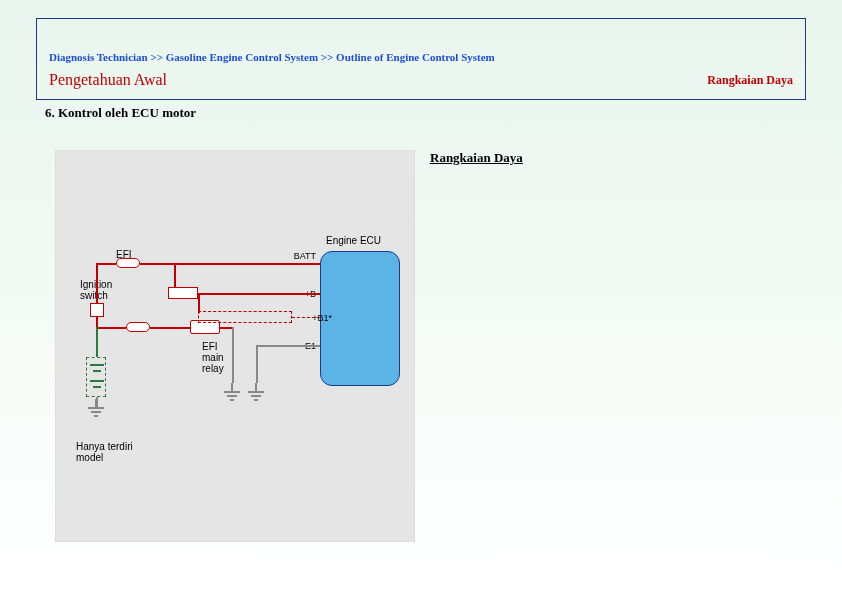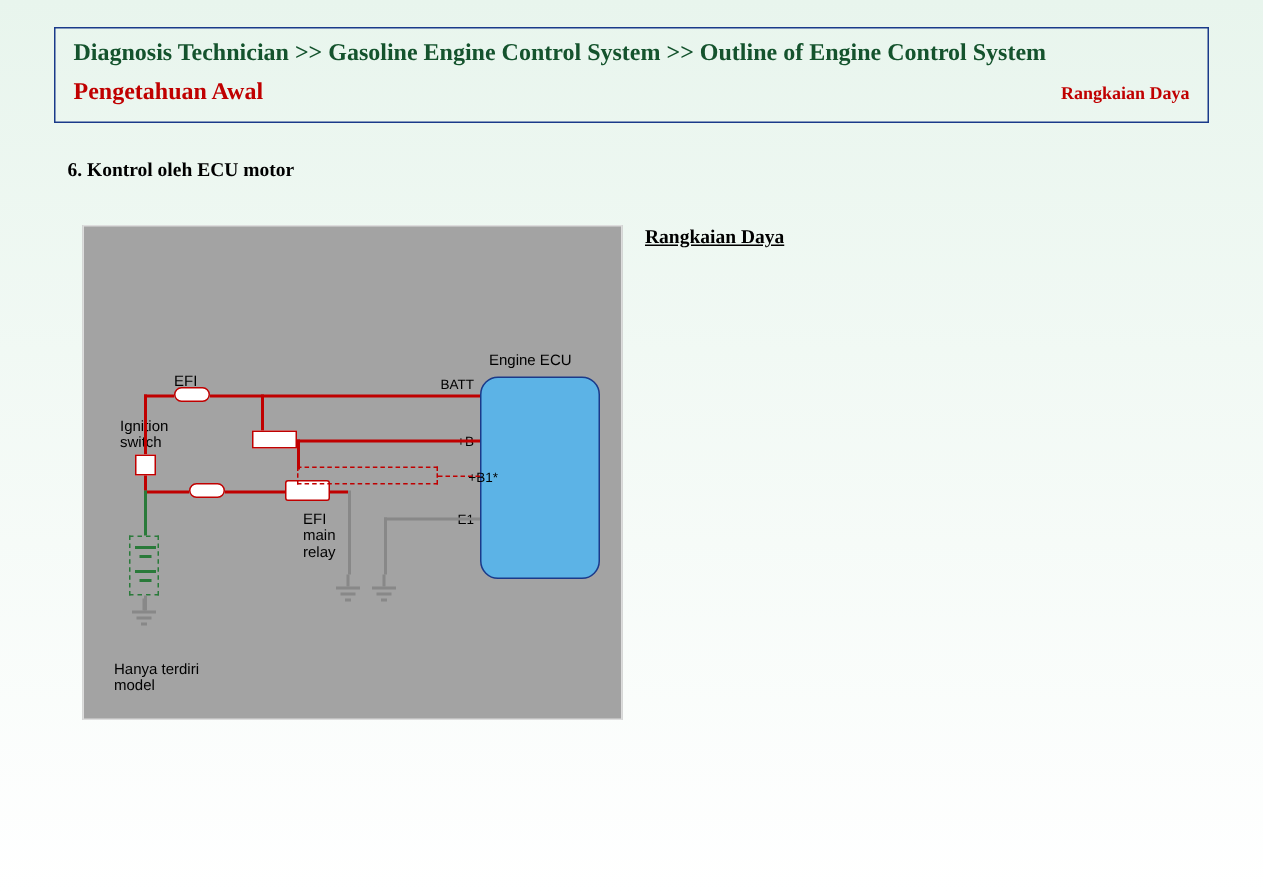--- a/index.html
+++ b/index.html
@@ -12,33 +12,34 @@
   }
   .header-box {
     position: absolute;
     left: 36px; top: 18px;
     width: 770px;
     border: 1.5px solid #1a3a8a;
     padding: 8px 12px 10px 12px;
     background: transparent;
   }
   .breadcrumb {
-    font-size: 16px;
-    font-weight: bold;
-    color: #14532d;
+    font-size: 11px;
+    font-weight: bold;
+    color: #1d4ed8;
     margin-bottom: 8px;
+    margin-top: 24px;
   }
   .title-row {
     display: flex;
     justify-content: space-between;
     align-items: center;
   }
   .title-left {
     font-size: 16px;
-    font-weight: bold;
+    font-weight: normal;
     color: #c00000;
   }
   .title-right {
     font-size: 12px;
     font-weight: bold;
     color: #c00000;
   }
   .list-block {
     position: absolute;
     left: 45px; top: 105px;
@@ -57,22 +58,22 @@
     text-decoration: underline;
     margin-bottom: 4px;
   }
   .desc-text {
     font-size: 12px;
     line-height: 1.35;
   }
   .diagram {
     position: absolute;
     left: 55px; top: 150px;
-    width: 360px; height: 330px;
-    background: #a3a3a3;
+    width: 360px; height: 392px;
+    background: #e5e5e5;
     border: 1px solid #ddd;
     padding-left: 16px;
   }
   .diag-label {
     position: absolute;
     font-family: Arial, sans-serif;
     font-size: 10px;
     color: #000;
     line-height: 1.1;
   }

